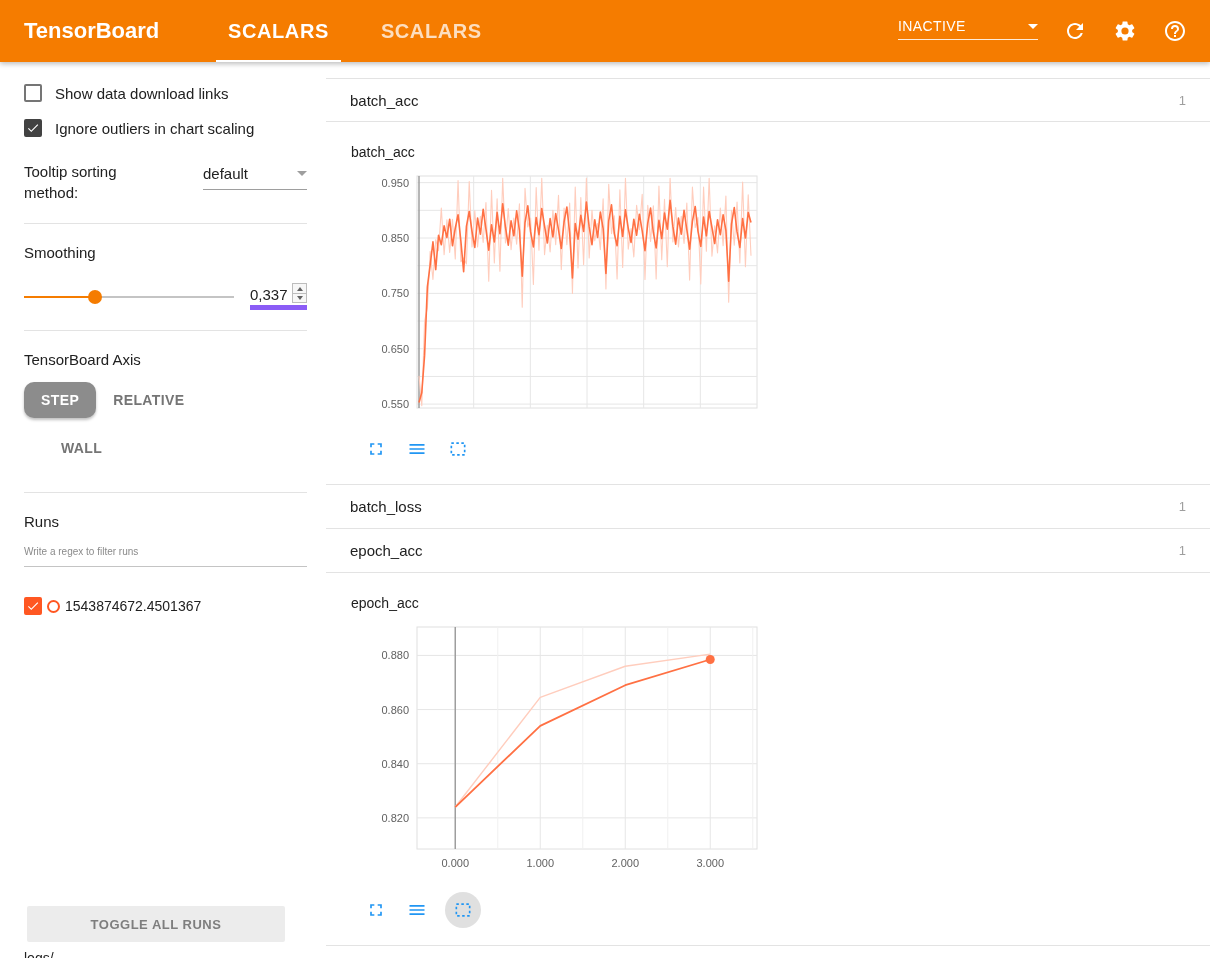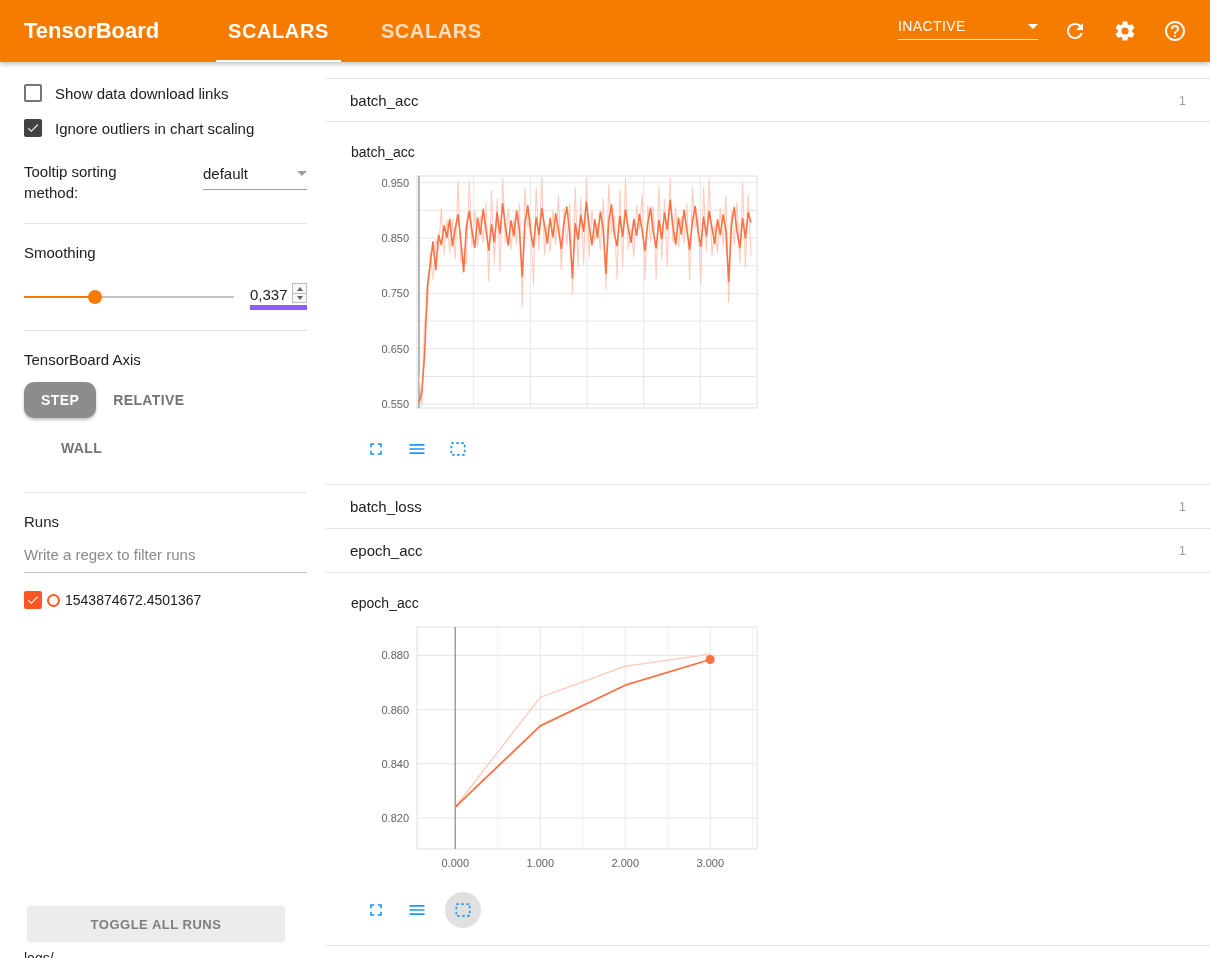--- a/index.html
+++ b/index.html
@@ -57,24 +57,24 @@
   .tri-up-s{width:0;height:0;border-left:3px solid transparent;border-right:3px solid transparent;
        border-bottom:4px solid #616161;}
   .tri-dn-s{width:0;height:0;border-left:3px solid transparent;border-right:3px solid transparent;
        border-top:4px solid #616161;}
   .axis-btns{display:flex;flex-wrap:wrap;margin-top:14px;width:240px;row-gap:12px;}
   .axis-btn{padding:10px 17px;font-size:14px;font-weight:bold;letter-spacing:.4px;color:#757575;
        border-radius:10px;cursor:pointer;}
   .axis-btn.active{background:#8c8c8c;color:#fff;box-shadow:0 2px 3px rgba(0,0,0,.25);}
   .axis-btn.wall{margin-left:20px;}
   .regex-input{width:100%;border:none;border-bottom:1px solid #c4c4c4;outline:none;
-       font-size:15px;color:#212121;padding:8px 0 9px 0;margin-top:8px;
+       font-size:10px;color:#212121;padding:8px 0 9px 0;margin-top:8px;
        font-family:"Liberation Sans",sans-serif;}
   .regex-input::placeholder{color:#8a8a8a;}
-  .run-row{display:flex;align-items:center;gap:5px;margin-top:18px;cursor:pointer;}
+  .run-row{display:flex;align-items:center;gap:5px;margin-top:30px;cursor:pointer;}
   .run-circle{width:13px;height:13px;border:2px solid #ff5722;border-radius:50%;flex:none;}
   .run-label{font-size:14px;color:#212121;}
   .toggle-all{position:absolute;left:27px;bottom:16px;width:258px;height:36px;background:#ececec;
        color:#7e7e7e;font-size:13px;font-weight:bold;letter-spacing:.5px;border-radius:2px;
        display:flex;align-items:center;justify-content:center;cursor:pointer;}
   .logs-footer{position:absolute;left:24px;bottom:-8px;font-size:14px;color:#212121;}
 
   
   .main{position:absolute;top:62px;left:326px;right:0;bottom:0;overflow:hidden;background:#fff;}
   .main-spacer{height:16px;}

